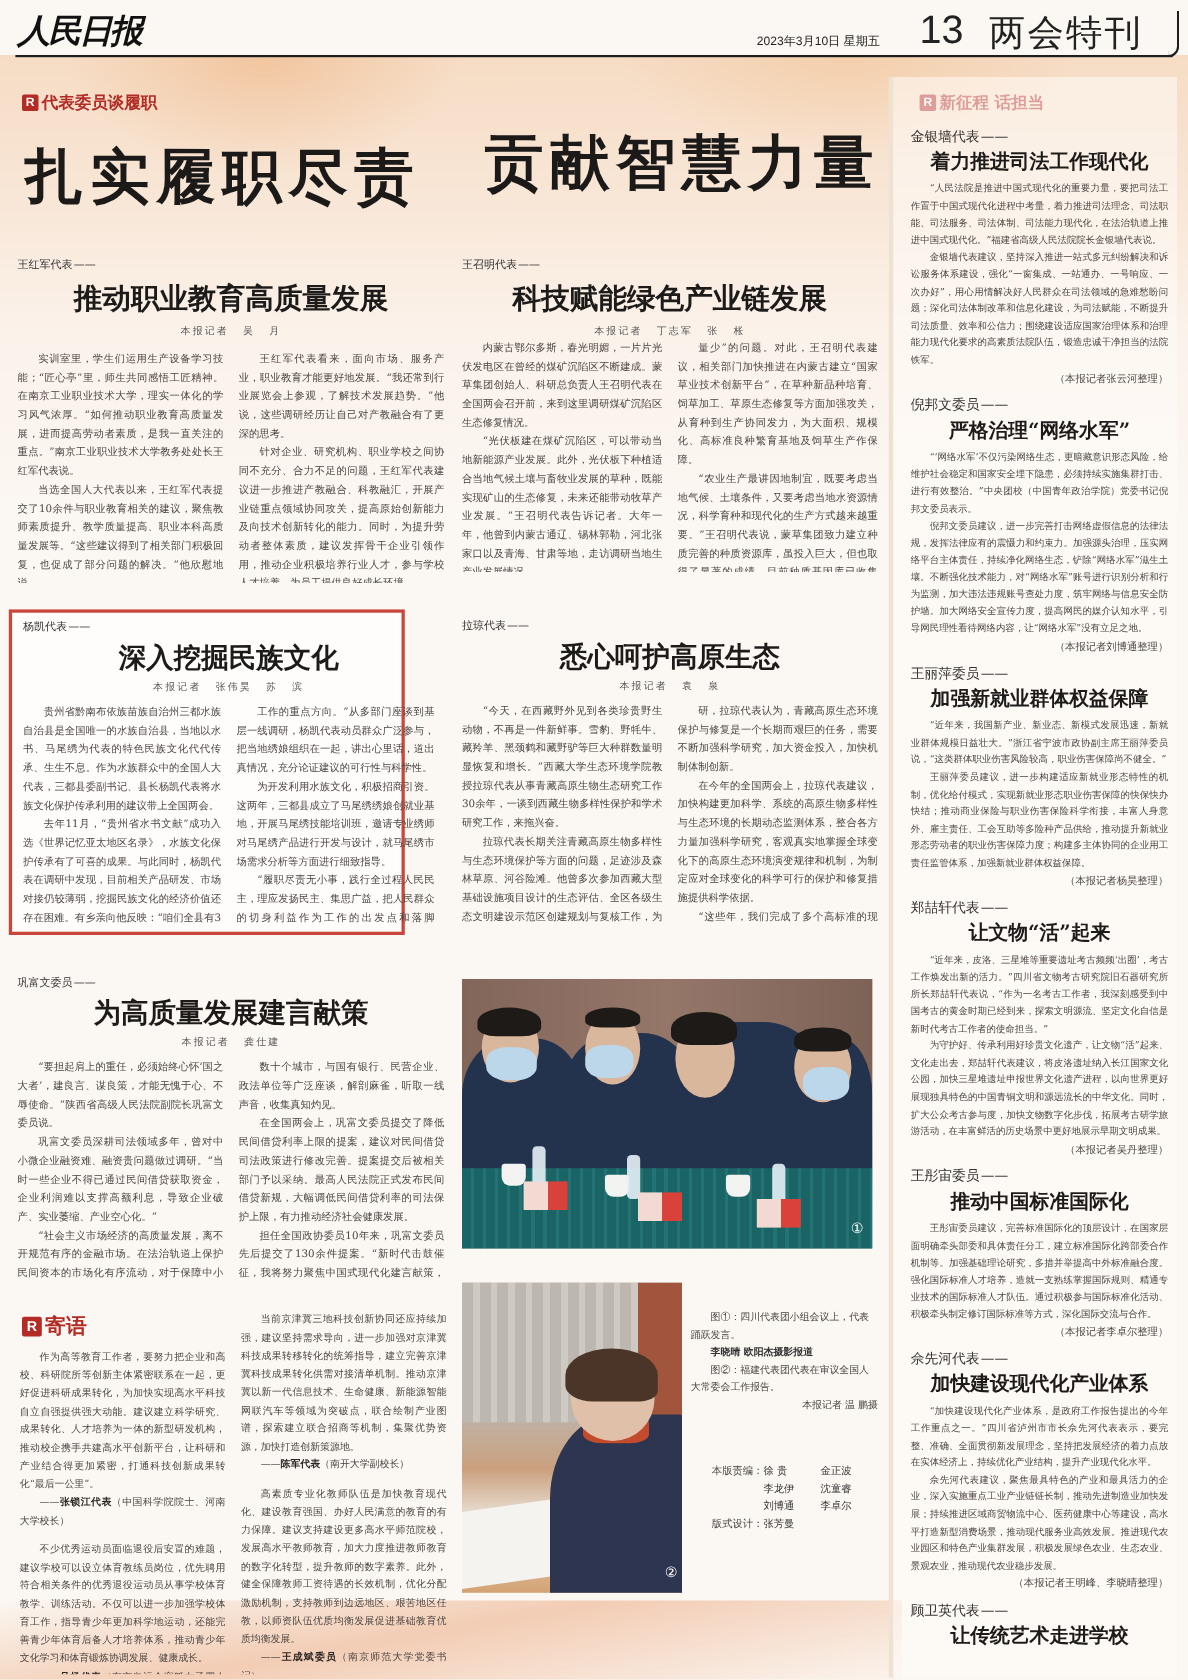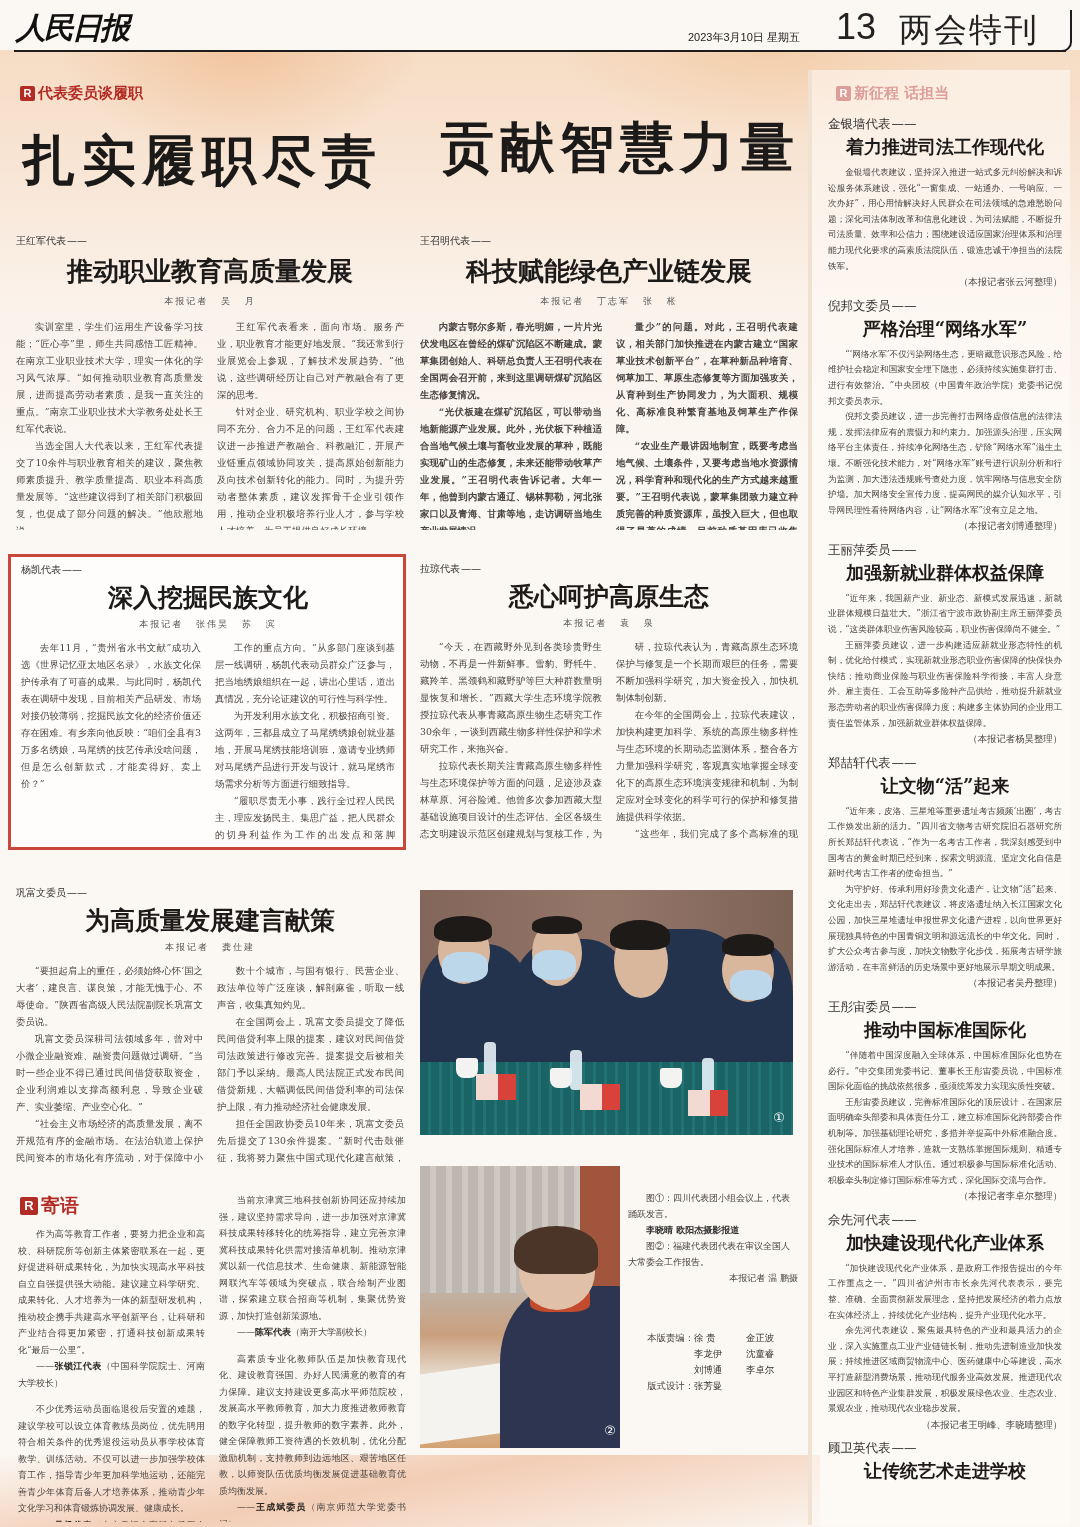--- a/index.html
+++ b/index.html
@@ -47,21 +47,21 @@
   .headline { font-family: "DejaVu Serif", serif; font-weight: bold; color: #1d1b1a; text-align: center; white-space: nowrap; }
   .byline { font-family: "DejaVu Serif", serif; font-size: 9px; color: #555; text-align: center; letter-spacing: 2px; word-spacing: 8px; }
 
   .cols { display: flex; gap: 14px; }
   .col { flex: 1; font-size: 9.4px; line-height: 17px; color: #4a4543; text-align: justify; overflow: hidden; }
   .col p { text-indent: 2em; }
   .credit { text-align: right; font-size: 9.4px; color: #4a4543; }
   .sign { text-indent: 2em; font-size: 9.4px; line-height: 17px; color: #4a4543; }
   .sign b { color: #2a2624; font-family: "DejaVu Sans", sans-serif; }
 
-  .boxed { left: 8px; top: 554px; width: 398px; height: 296px; border: 3px solid #c8473a; background: #fffdfb; }
+  .boxed { left: 8px; top: 554px; width: 360px; height: 296px; border: 3px solid #c8473a; background: #fffdfb; }
 
   .right-col { left: 808px; top: 70px; width: 262px; height: 1455px; border-left: 4px solid #efe2d3; background: rgba(255,252,248,0.55); }
   .rc-item { position: relative; padding: 0 8px 0 16px; }
   .rc-item .col { font-size: 8.6px; line-height: 15.6px; }
   .rc-item .kicker { font-size: 12.5px; margin-top: 8px; }
   .rc-item .headline { font-size: 18px; margin: 2px 0 6px 0; }
 
   .photo { overflow: hidden; }
   .photo1 { left: 420px; top: 890px; width: 373px; height: 245px; background: linear-gradient(180deg, #7c6257 0%, #8a6d61 35%, #4a5160 55%, #2e3a52 70%, #1f6b6c 85%, #1d5e60 100%); }
   .wall { position: absolute; left: 0; top: 0; width: 100%; height: 40%; background: linear-gradient(90deg, #826659 0%, #95776a 50%, #7d6256 100%); }
@@ -133,41 +133,42 @@
       <p>针对企业、研究机构、职业学校之间协同不充分、合力不足的问题，王红军代表建议进一步推进产教融合、科教融汇，开展产业链重点领域协同攻关，提高原始创新能力及向技术创新转化的能力。同时，为提升劳动者整体素质，建议发挥骨干企业引领作用，推动企业积极培养行业人才，参与学校人才培养，为员工提供良好成长环境。</p>
 
     </div>
   </div>
 </div>
 
 <div class="abs" style="left:420px; top:234px; width:378px;">
   <div class="kicker">王召明代表</div>
   <div class="headline" style="font-size:26px; margin-top:6px;">科技赋能绿色产业链发展</div>
   <div class="byline" style="margin-top:6px;">本报记者 丁志军 张 枨</div>
-  <div class="cols" style="margin-top:10px; height:212px;font-weight:bold;">
+  <div class="cols" style="height:212px;">
     <div class="col">
       <p>内蒙古鄂尔多斯，春光明媚，一片片光伏发电区在曾经的煤矿沉陷区不断建成。蒙草集团创始人、科研总负责人王召明代表在全国两会召开前，来到这里调研煤矿沉陷区生态修复情况。</p>
       <p>“光伏板建在煤矿沉陷区，可以带动当地新能源产业发展。此外，光伏板下种植适合当地气候土壤与畜牧业发展的草种，既能实现矿山的生态修复，未来还能带动牧草产业发展。”王召明代表告诉记者。大年一年，他曾到内蒙古通辽、锡林郭勒，河北张家口以及青海、甘肃等地，走访调研当地生产业发展情况。</p>
 
     </div>
     <div class="col">
       <p>量少”的问题。对此，王召明代表建议，相关部门加快推进在内蒙古建立“国家草业技术创新平台”，在草种新品种培育、饲草加工、草原生态修复等方面加强攻关，从育种到生产协同发力，为大面积、规模化、高标准良种繁育基地及饲草生产作保障。</p>
       <p>“农业生产最讲因地制宜，既要考虑当地气候、土壤条件，又要考虑当地水资源情况，科学育种和现代化的生产方式越来越重要。”王召明代表说，蒙草集团致力建立种质完善的种质资源库，虽投入巨大，但也取得了显著的成绩。目前种质基因库已收集400余种、25159份种子。</p>
 
     </div>
   </div>
 </div>
 
 <div class="abs boxed">
   <div style="position:absolute; left:10px; top:6px; width:374px;">
     <div class="kicker">杨凯代表</div>
     <div class="headline" style="font-size:25px; margin-top:4px;">深入挖掘民族文化</div>
     <div class="byline" style="margin-top:4px;">本报记者 张伟昊 苏 滨</div>
     <div class="cols" style="margin-top:8px; height:206px;">
       <div class="col">
+        <p>贵州省黔南布依族苗族自治州三都水族自治县是全国唯一的水族自治县，当地以水书、马尾绣为代表的特色民族文化代代传承、生生不息。作为水族群众中的全国人大代表，三都县委副书记、县长杨凯代表将水族文化保护传承利用的建议带上全国两会。</p>
         <p>去年11月，“贵州省水书文献”成功入选《世界记忆亚太地区名录》，水族文化保护传承有了可喜的成果。与此同时，杨凯代表在调研中发现，目前相关产品研发、市场对接仍较薄弱，挖掘民族文化的经济价值还存在困难。有乡亲向他反映：“咱们全县有3万多名绣娘，马尾绣的技艺传承没啥问题，但是怎么创新款式，才能卖得好、卖上价？”</p>
 
       </div>
       <div class="col">
         <p>工作的重点方向。”从多部门座谈到基层一线调研，杨凯代表动员群众广泛参与，把当地绣娘组织在一起，讲出心里话，道出真情况，充分论证建议的可行性与科学性。</p>
         <p>为开发利用水族文化，积极招商引资。这两年，三都县成立了马尾绣绣娘创就业基地，开展马尾绣技能培训班，邀请专业绣师对马尾绣产品进行开发与设计，就马尾绣市场需求分析等方面进行细致指导。</p>
         <p>“履职尽责无小事，践行全过程人民民主，理应发扬民主、集思广益，把人民群众的切身利益作为工作的出发点和落脚点。”杨凯代表说，“保护传承利用水族文化任重道远，要让‘家门口的声音’听得到、用得上，着力解决群众急难愁盼问题，让政策更好惠民利民。”</p>
       </div>
     </div>
   </div>
@@ -297,20 +298,21 @@
       <span class="lbl">版式设计：</span>
       <span class="nm">张芳曼</span>
     </div>
 </div>
 
 <div class="abs right-col">
   <div class="rc-item" style="margin-top:46px;">
     <div class="kicker">金银墙代表</div>
     <div class="headline">着力推进司法工作现代化</div>
     <div class="col">
+      <p>“人民法院是推进中国式现代化的重要力量，要把司法工作置于中国式现代化进程中考量，着力推进司法理念、司法职能、司法服务、司法体制、司法能力现代化，在法治轨道上推进中国式现代化。”福建省高级人民法院院长金银墙代表说。</p>
       <p>金银墙代表建议，坚持深入推进一站式多元纠纷解决和诉讼服务体系建设，强化“一窗集成、一站通办、一号响应、一次办好”，用心用情解决好人民群众在司法领域的急难愁盼问题；深化司法体制改革和信息化建设，为司法赋能，不断提升司法质量、效率和公信力；围绕建设适应国家治理体系和治理能力现代化要求的高素质法院队伍，锻造忠诚干净担当的法院铁军。</p>
       <div class="credit">（本报记者张云河整理）</div>
     </div>
   </div>
   <div class="rc-item">
     <div class="kicker">倪邦文委员</div>
     <div class="headline">严格治理“网络水军”</div>
     <div class="col">
       <p>“‘网络水军’不仅污染网络生态，更暗藏意识形态风险，给维护社会稳定和国家安全埋下隐患，必须持续实施集群打击、进行有效整治。”中央团校（中国青年政治学院）党委书记倪邦文委员表示。</p>
       <p>倪邦文委员建议，进一步完善打击网络虚假信息的法律法规，发挥法律应有的震慑力和约束力。加强源头治理，压实网络平台主体责任，持续净化网络生态，铲除“网络水军”滋生土壤。不断强化技术能力，对“网络水军”账号进行识别分析和行为监测，加大违法违规账号查处力度，筑牢网络与信息安全防护墙。加大网络安全宣传力度，提高网民的媒介认知水平，引导网民理性看待网络内容，让“网络水军”没有立足之地。</p>
@@ -332,21 +334,20 @@
     <div class="col">
       <p>“近年来，皮洛、三星堆等重要遗址考古频频‘出圈’，考古工作焕发出新的活力。”四川省文物考古研究院旧石器研究所所长郑喆轩代表说，“作为一名考古工作者，我深刻感受到中国考古的黄金时期已经到来，探索文明源流、坚定文化自信是新时代考古工作者的使命担当。”</p>
       <p>为守护好、传承利用好珍贵文化遗产，让文物“活”起来、文化走出去，郑喆轩代表建议，将皮洛遗址纳入长江国家文化公园，加快三星堆遗址申报世界文化遗产进程，以向世界更好展现独具特色的中国青铜文明和源远流长的中华文化。同时，扩大公众考古参与度，加快文物数字化步伐，拓展考古研学旅游活动，在丰富鲜活的历史场景中更好地展示早期文明成果。</p>
       <div class="credit">（本报记者吴丹整理）</div>
     </div>
   </div>
   <div class="rc-item">
     <div class="kicker">王彤宙委员</div>
     <div class="headline">推动中国标准国际化</div>
     <div class="col">
-      <p>“伴随着中国深度融入全球体系，中国标准国际化也势在必行。”中交集团党委书记、董事长王彤宙委员说，中国标准国际化面临的挑战依然很多，亟须统筹发力实现实质性突破。</p>
       <p>王彤宙委员建议，完善标准国际化的顶层设计，在国家层面明确牵头部委和具体责任分工，建立标准国际化跨部委合作机制等。加强基础理论研究，多措并举提高中外标准融合度。强化国际标准人才培养，造就一支熟练掌握国际规则、精通专业技术的国际标准人才队伍。通过积极参与国际标准化活动、积极牵头制定修订国际标准等方式，深化国际交流与合作。</p>
       <div class="credit">（本报记者李卓尔整理）</div>
     </div>
   </div>
   <div class="rc-item">
     <div class="kicker">佘先河代表</div>
     <div class="headline">加快建设现代化产业体系</div>
     <div class="col">
       <p>“加快建设现代化产业体系，是政府工作报告提出的今年工作重点之一。”四川省泸州市市长佘先河代表表示，要完整、准确、全面贯彻新发展理念，坚持把发展经济的着力点放在实体经济上，持续优化产业结构，提升产业现代化水平。</p>
       <p>佘先河代表建议，聚焦最具特色的产业和最具活力的企业，深入实施重点工业产业链链长制，推动先进制造业加快发展；持续推进区域商贸物流中心、医药健康中心等建设，高水平打造新型消费场景，推动现代服务业高效发展。推进现代农业园区和特色产业集群发展，积极发展绿色农业、生态农业、景观农业，推动现代农业稳步发展。</p>

